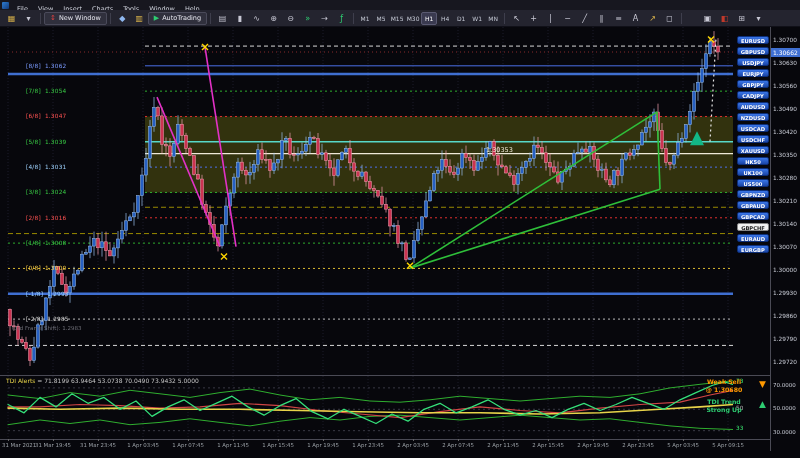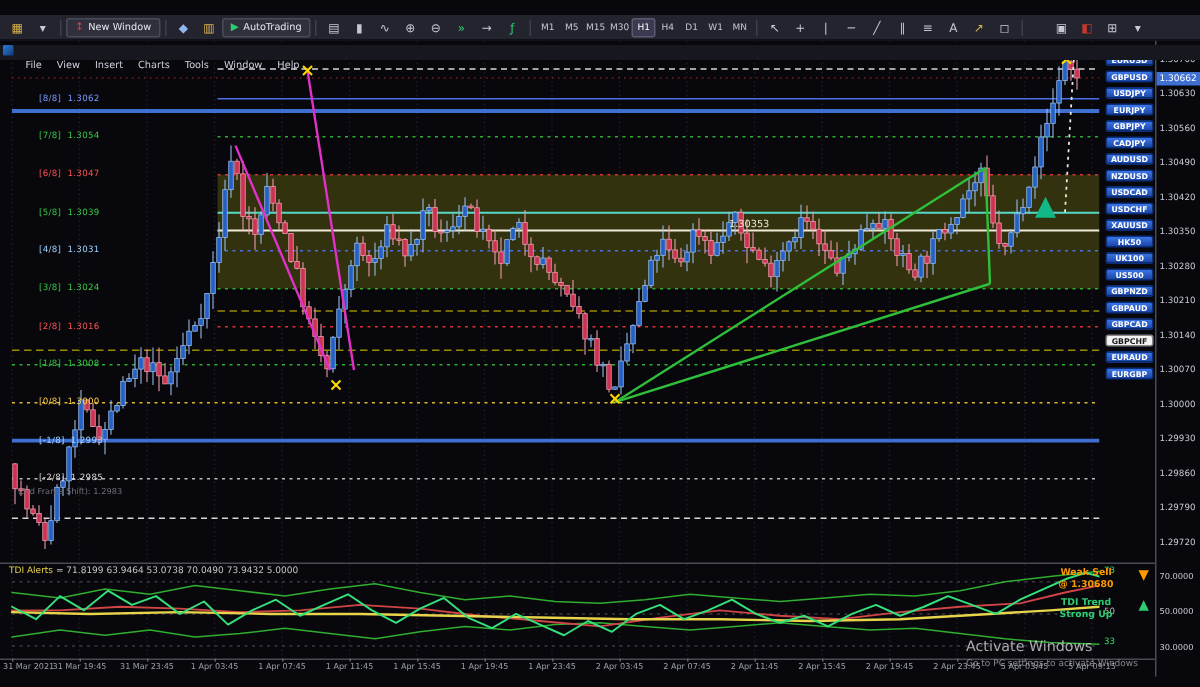--- a/index.html
+++ b/index.html
@@ -1,20 +1,20 @@
 <!DOCTYPE html>
 <html><head>
 <meta charset="utf-8">
 <style>
   html,body{margin:0;padding:0;background:#000;}
   body{font-family:"DejaVu Sans","Liberation Sans",sans-serif;}
   .screen{position:relative;width:800px;height:458px;overflow:hidden;background:#07070c;}
 
   
-  .menubar{position:absolute;top:0;left:0;width:800px;height:10px;background:#17171f;display:flex;z-index:10;margin-top:30px;}
+  .menubar{position:absolute;top:0;left:0;width:800px;height:10px;background:#17171f;display:flex;align-items:center;z-index:10;}
   .logo{width:7px;height:7px;margin:0 3px 0 2px;background:linear-gradient(135deg,#2e7dd1,#123a7a);border-radius:1px;}
   .mi{display:inline-block;padding:0 5px;font-size:6.5px;color:#cfd2dc;line-height:10px;cursor:default;}
 
   
   .toolbar{position:absolute;top:10px;left:0;width:800px;height:17px;background:#24242f;border-bottom:1px solid #101018;display:flex;align-items:center;padding-left:3px;box-sizing:border-box;z-index:10;}
   .tb-group{display:flex;align-items:center;}
   .ticon{width:13px;height:13px;font-size:8px;line-height:13px;text-align:center;display:inline-block;border:1px solid transparent;border-radius:2px;margin:0 1px;cursor:default;}
   .sep{width:1px;height:11px;background:#3e3e4c;margin:0 3px;display:inline-block;}
   .tbtn{display:flex;align-items:center;gap:3px;height:13px;padding:0 5px;background:#30303d;border:1px solid #4a4a5a;border-radius:2px;color:#e6e6ee;font-size:6.5px;font-family:inherit;cursor:default;}
   .ic-red{color:#e04040;font-size:7px;}
@@ -651,24 +651,20 @@
       <div class="tick" style="left: 593px;"></div>
       <div class="tal" style="left: 593px;">2 Apr 19:45</div>
       <div class="tick" style="left: 638px;"></div>
       <div class="tal" style="left: 638px;">2 Apr 23:45</div>
       <div class="tick" style="left: 683px;"></div>
       <div class="tal" style="left: 683px;">5 Apr 03:45</div>
       <div class="tick" style="left: 728px;"></div>
       <div class="tal" style="left: 728px;">5 Apr 09:15</div>
     </div>
 
-  <div class="watermark">
-    <div class="wm1">Activate Windows</div>
-    <div class="wm2">Go to PC settings to activate Windows</div>
-  </div>
 
 <div class="symbtn" style="top: 36px;">EURUSD</div>
     <div class="symbtn" style="top: 47px;">GBPUSD</div>
     <div class="symbtn" style="top: 58px;">USDJPY</div>
     <div class="symbtn" style="top: 69px;">EURJPY</div>
     <div class="symbtn" style="top: 80px;">GBPJPY</div>
     <div class="symbtn" style="top: 91px;">CADJPY</div>
     <div class="symbtn" style="top: 102px;">AUDUSD</div>
     <div class="symbtn" style="top: 113px;">NZDUSD</div>
     <div class="symbtn" style="top: 124px;">USDCAD</div>

